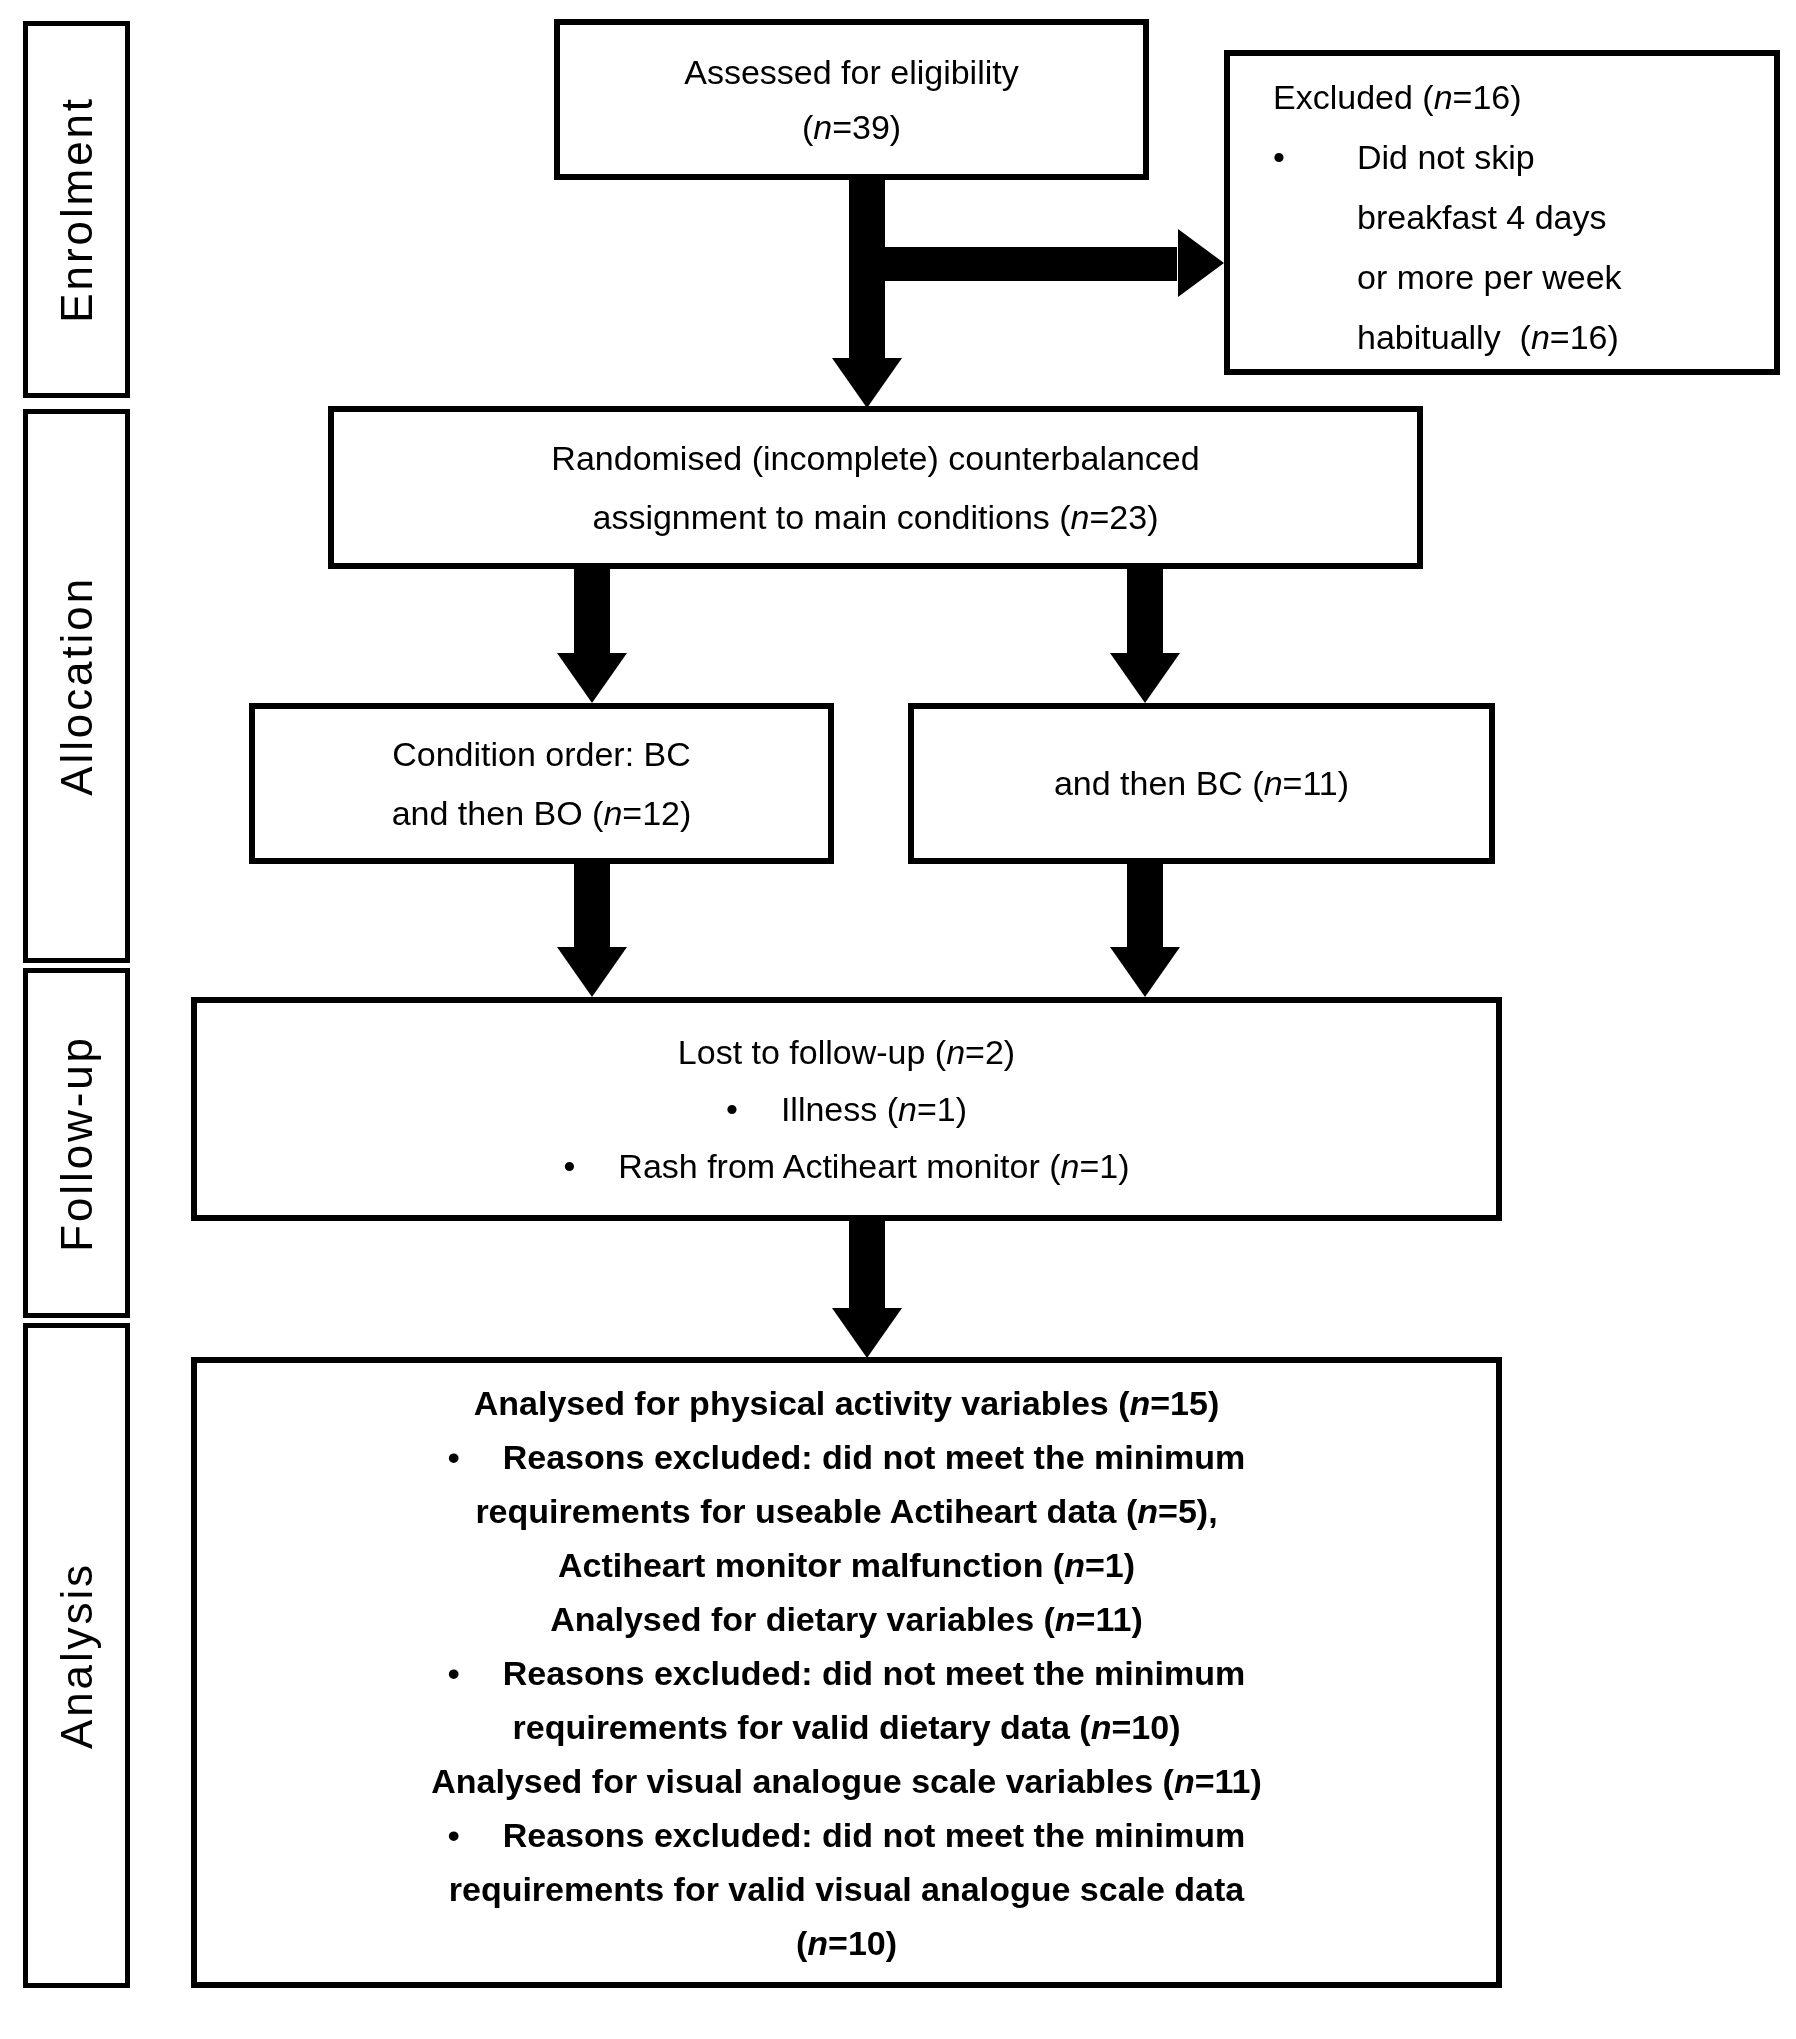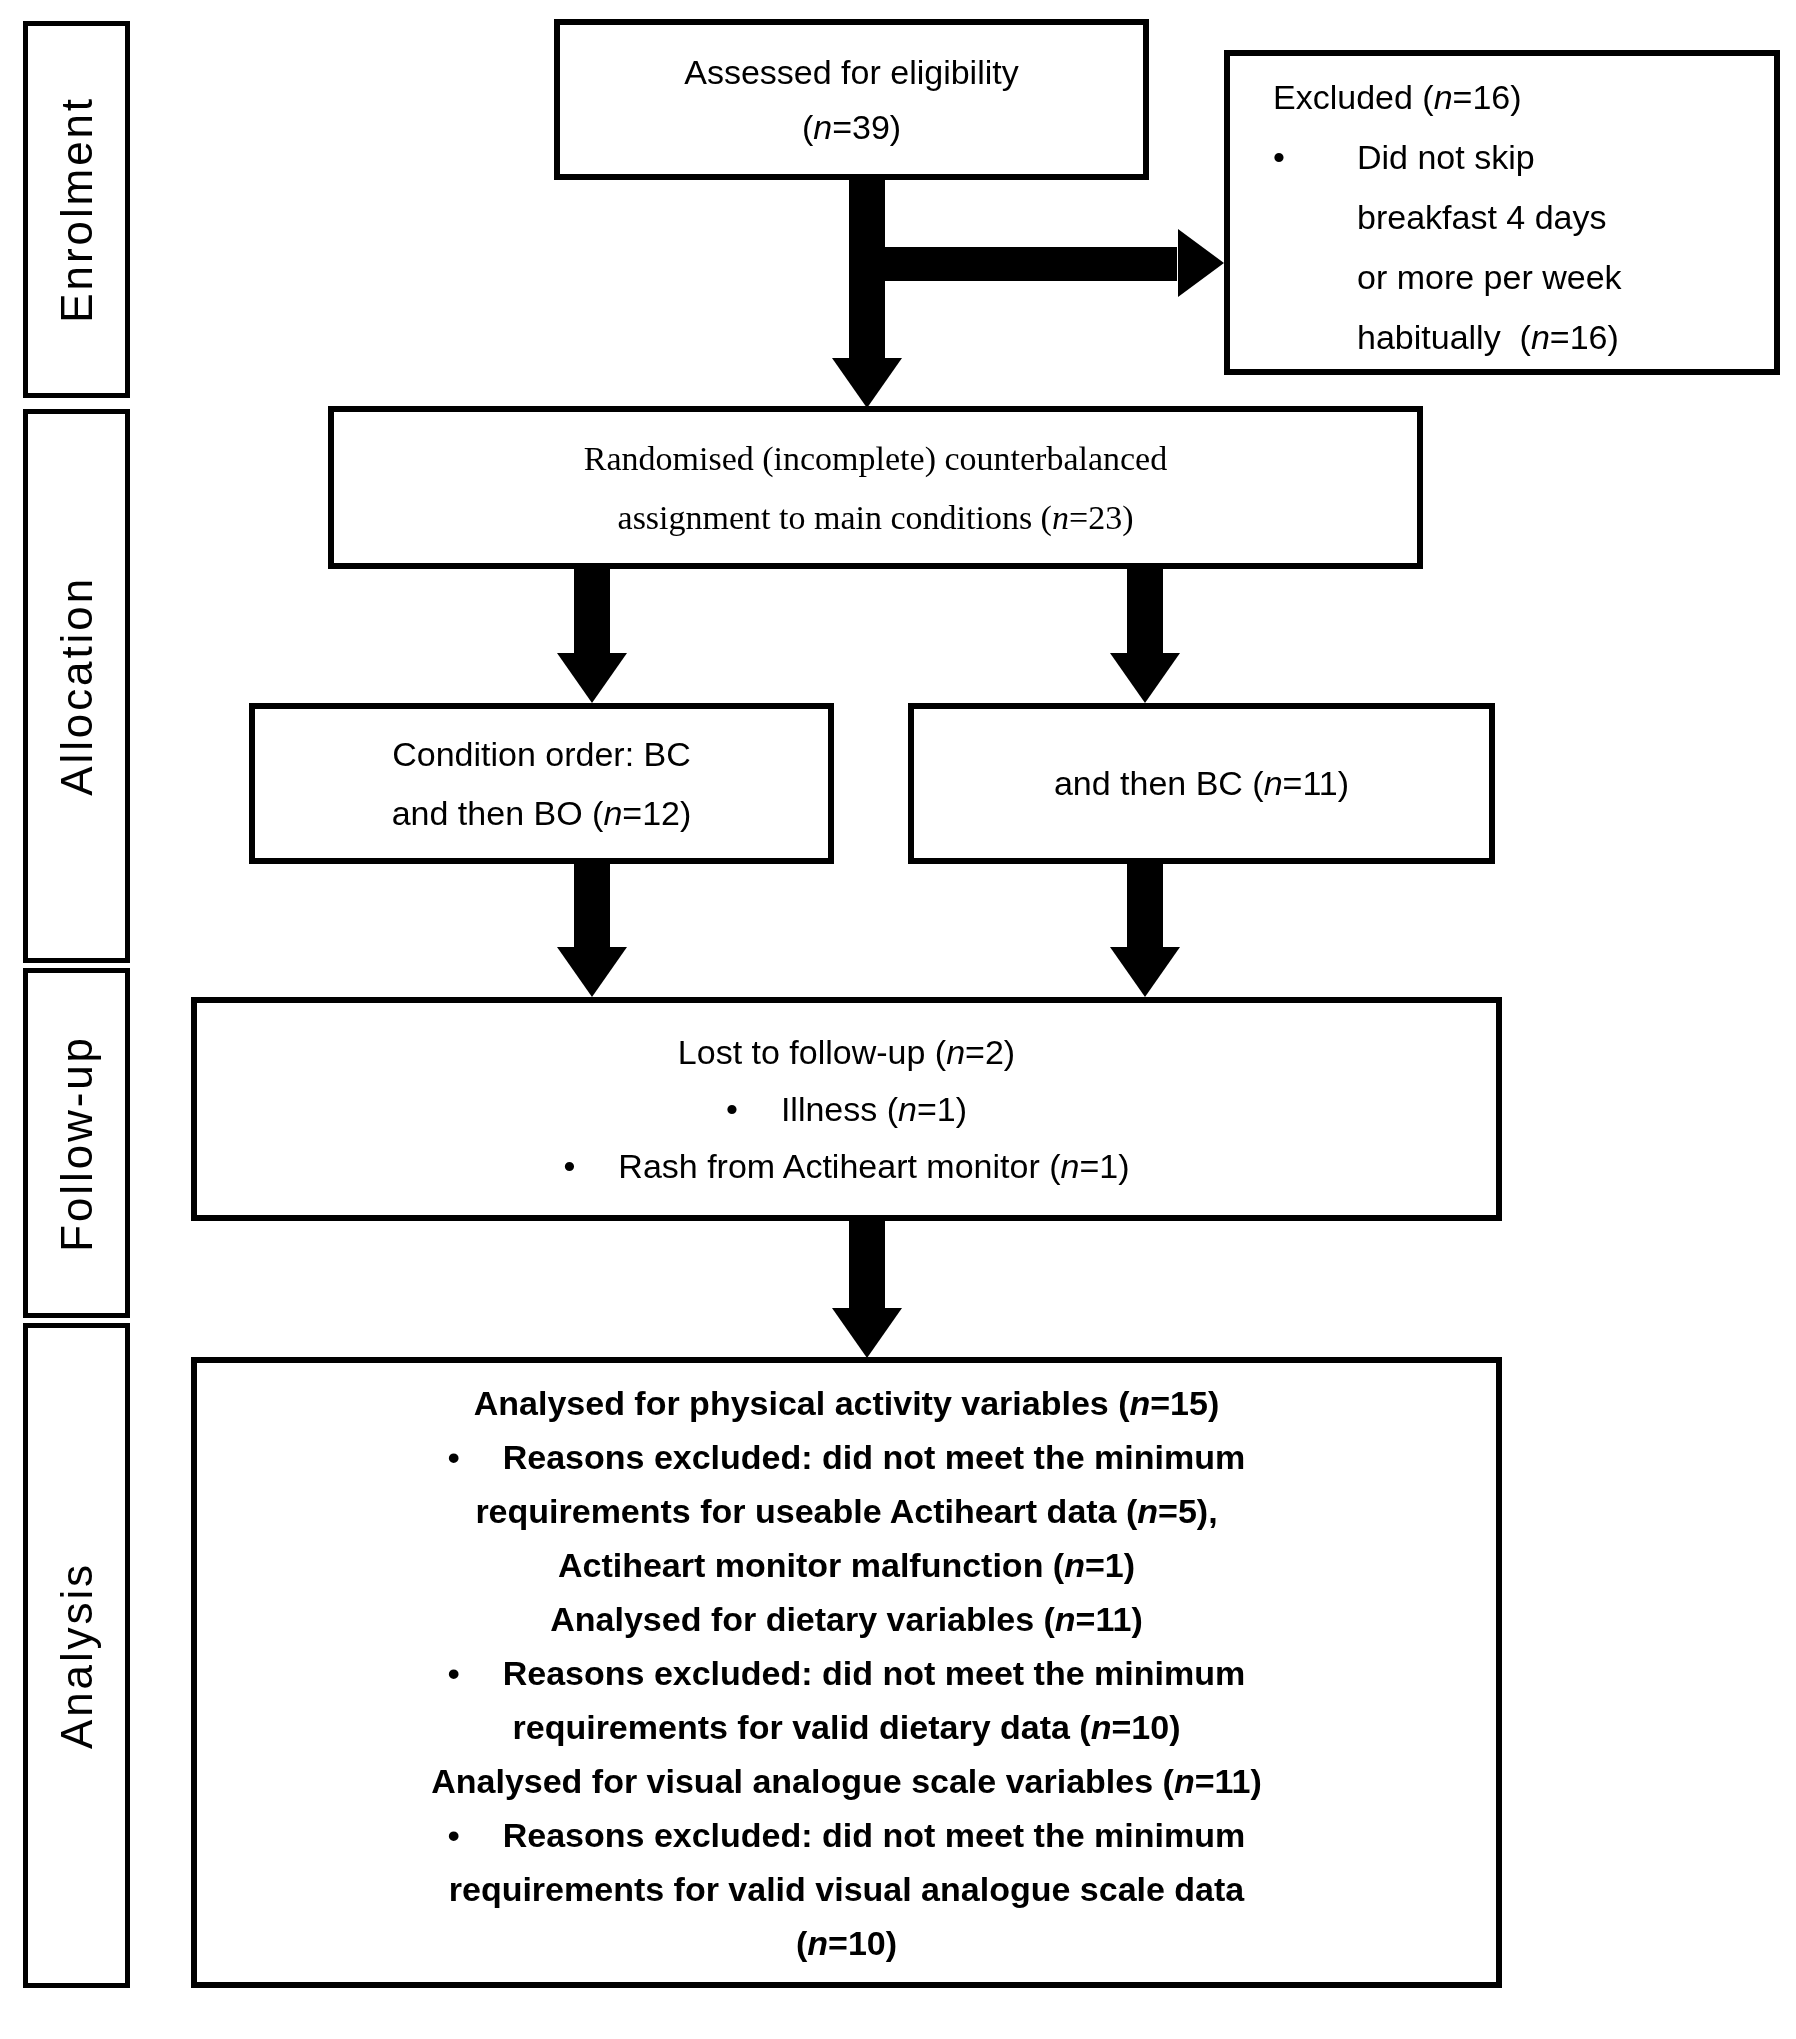--- a/index.html
+++ b/index.html
@@ -33,21 +33,21 @@
   .box .line { text-align:center; white-space:pre-wrap; line-height:55px; }
   .bullet { margin-right:43px; }
 
   #box-assessed   { left:554px;  top:19px;   width:595px;  height:161px; }
   #box-excluded   { left:1224px; top:50px;   width:556px;  height:325px;
                     justify-content:center; padding:9.6px 9.6px 0 43px; }
   #box-excluded .line { text-align:left; line-height:60px; }
   #box-excluded .line .bullet { display:inline-block; width:84px; margin-right:0; }
   #box-excluded .line.indent  { margin-left:84px; }
   #box-randomised { left:328px;  top:406px;  width:1095px; height:163px; }
-  #box-randomised .line { line-height:59px;font-family:Liberation Serif, serif; }
+  #box-randomised .line { line-height:59px; }
   #box-cond-left  { left:249px;  top:703px;  width:585px;  height:161px; }
   #box-cond-right { left:908px;  top:703px;  width:587px;  height:161px; }
   #box-cond-left .line, #box-cond-right .line { line-height:59px; }
   #box-followup   { left:191px;  top:997px; width:1311px; height:224px; }
   #box-followup .line { line-height:57px; }
   #box-analysis   { left:191px;  top:1357px; width:1311px; height:631px;font-weight:bold; }
   #box-analysis .line { line-height:54px; }
 
   
   .arrow { position:absolute; left:0; top:0; width:0; height:0; }

